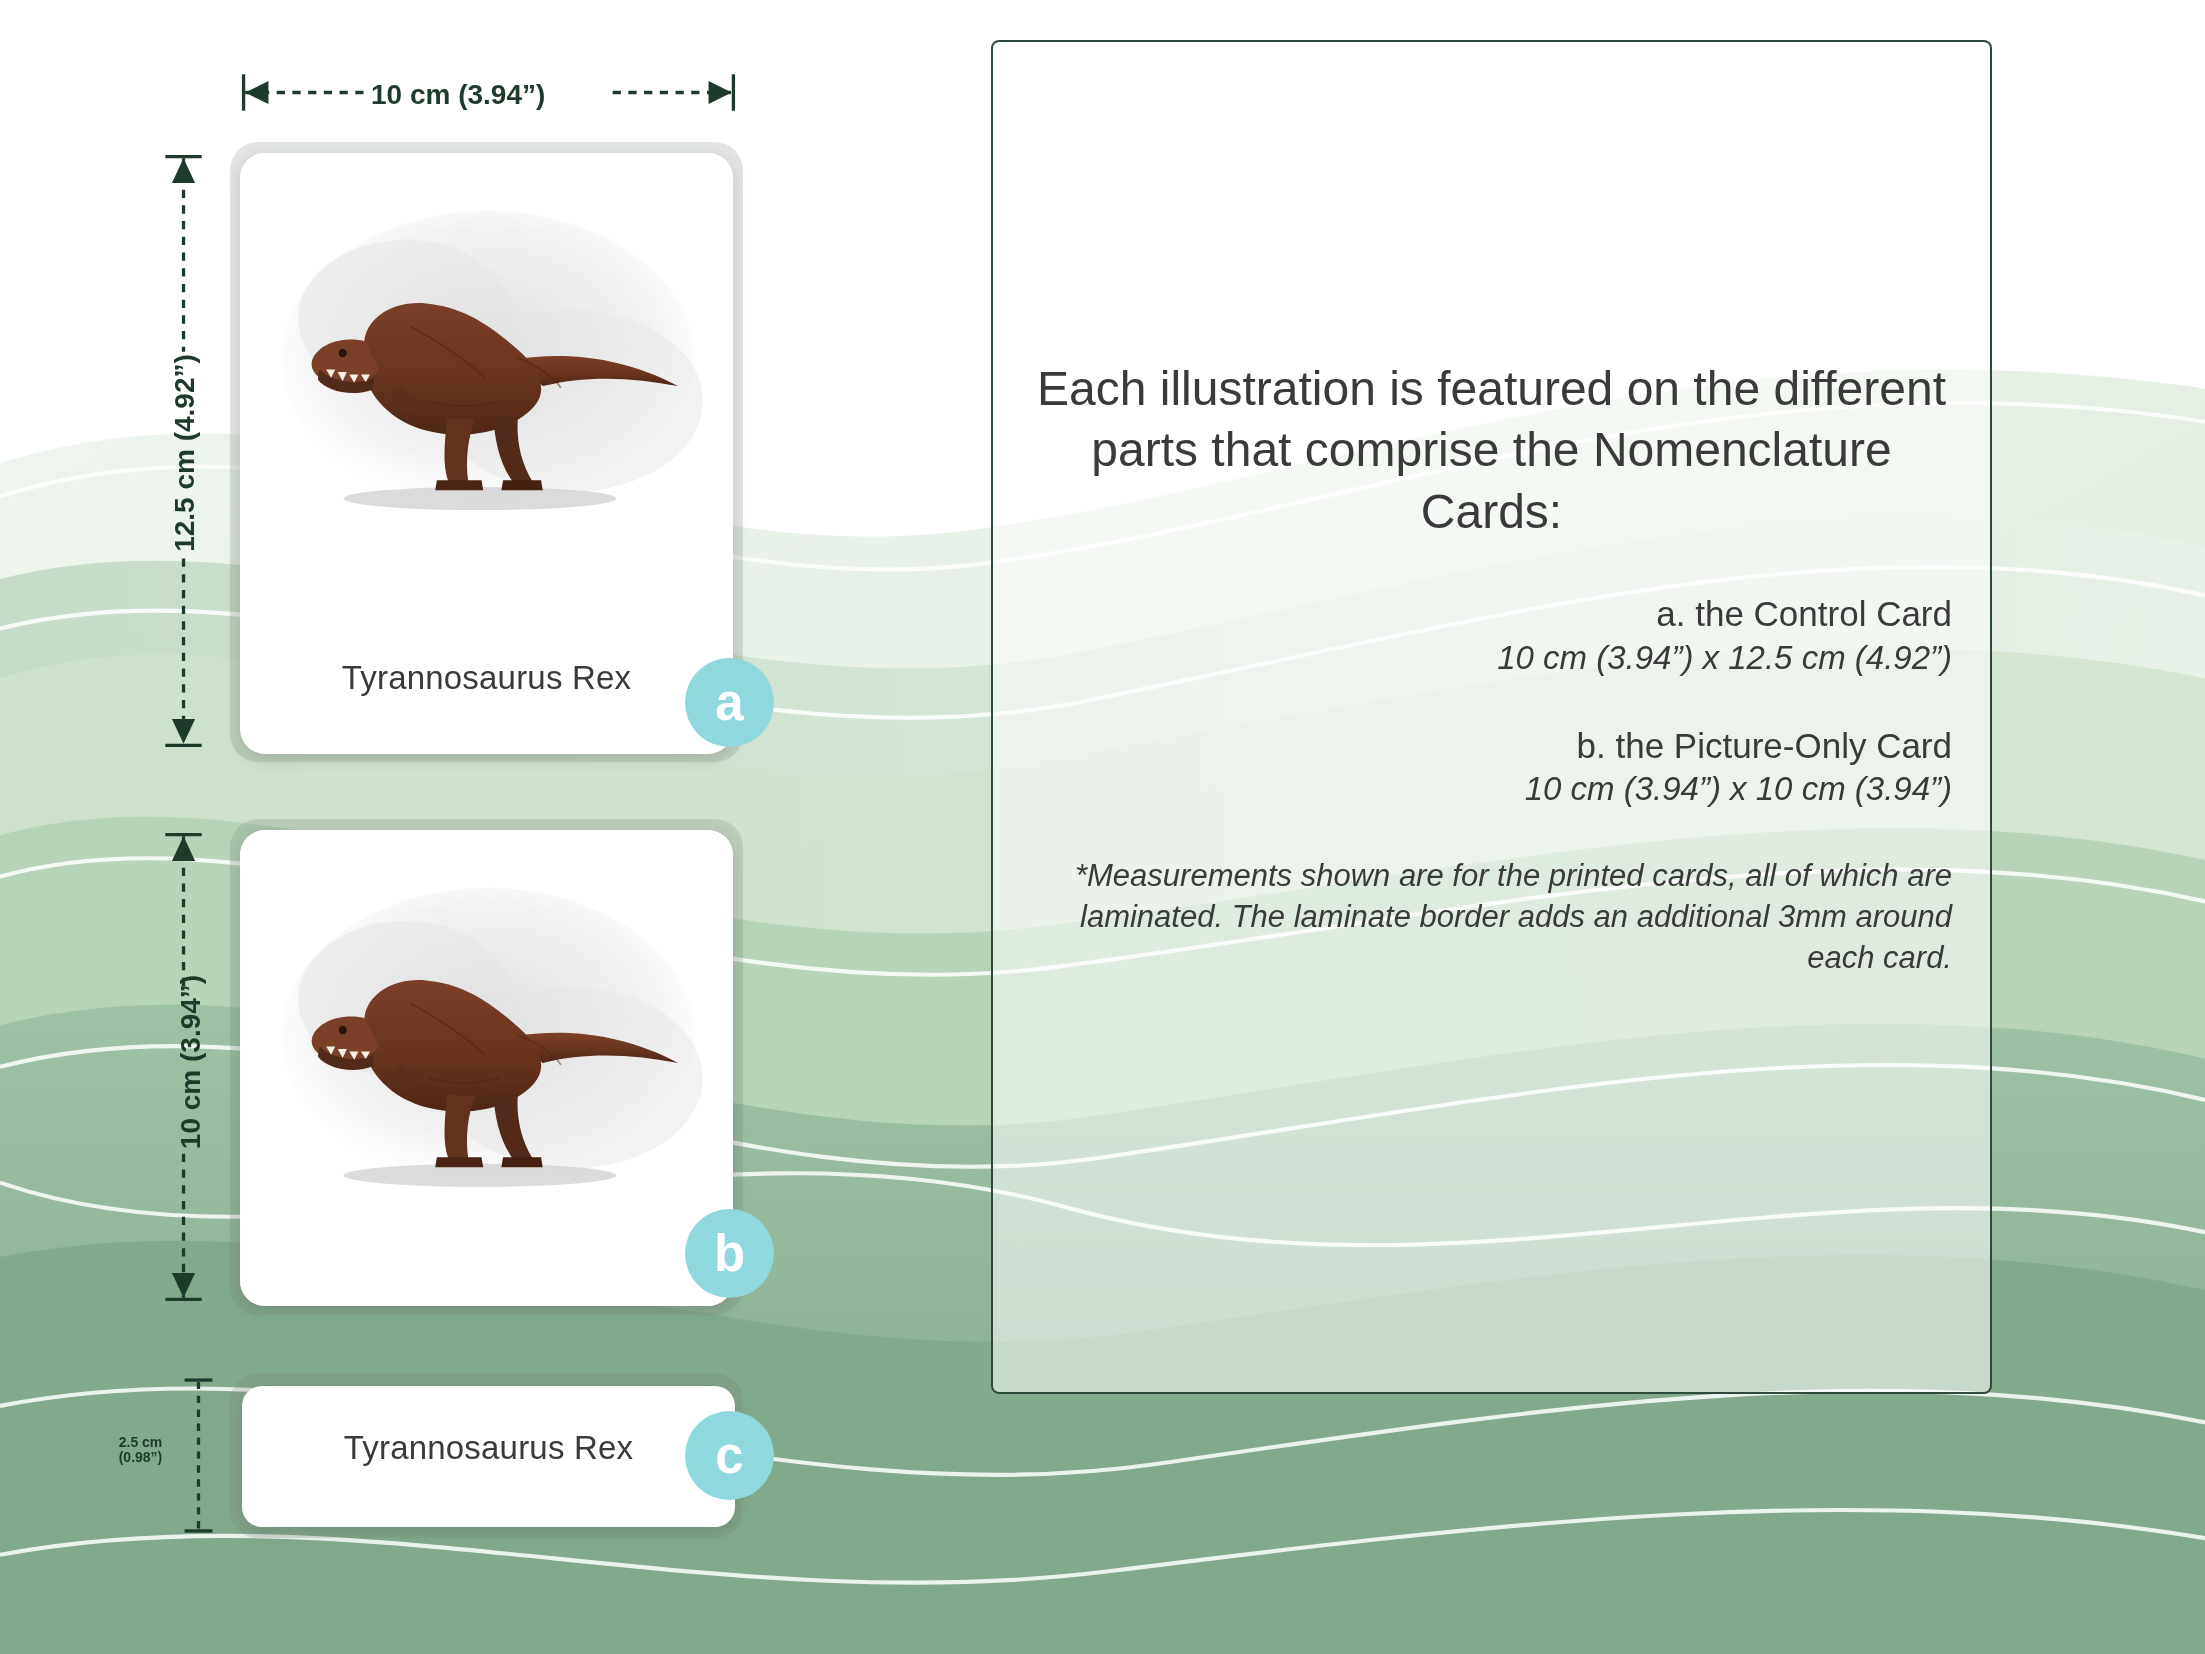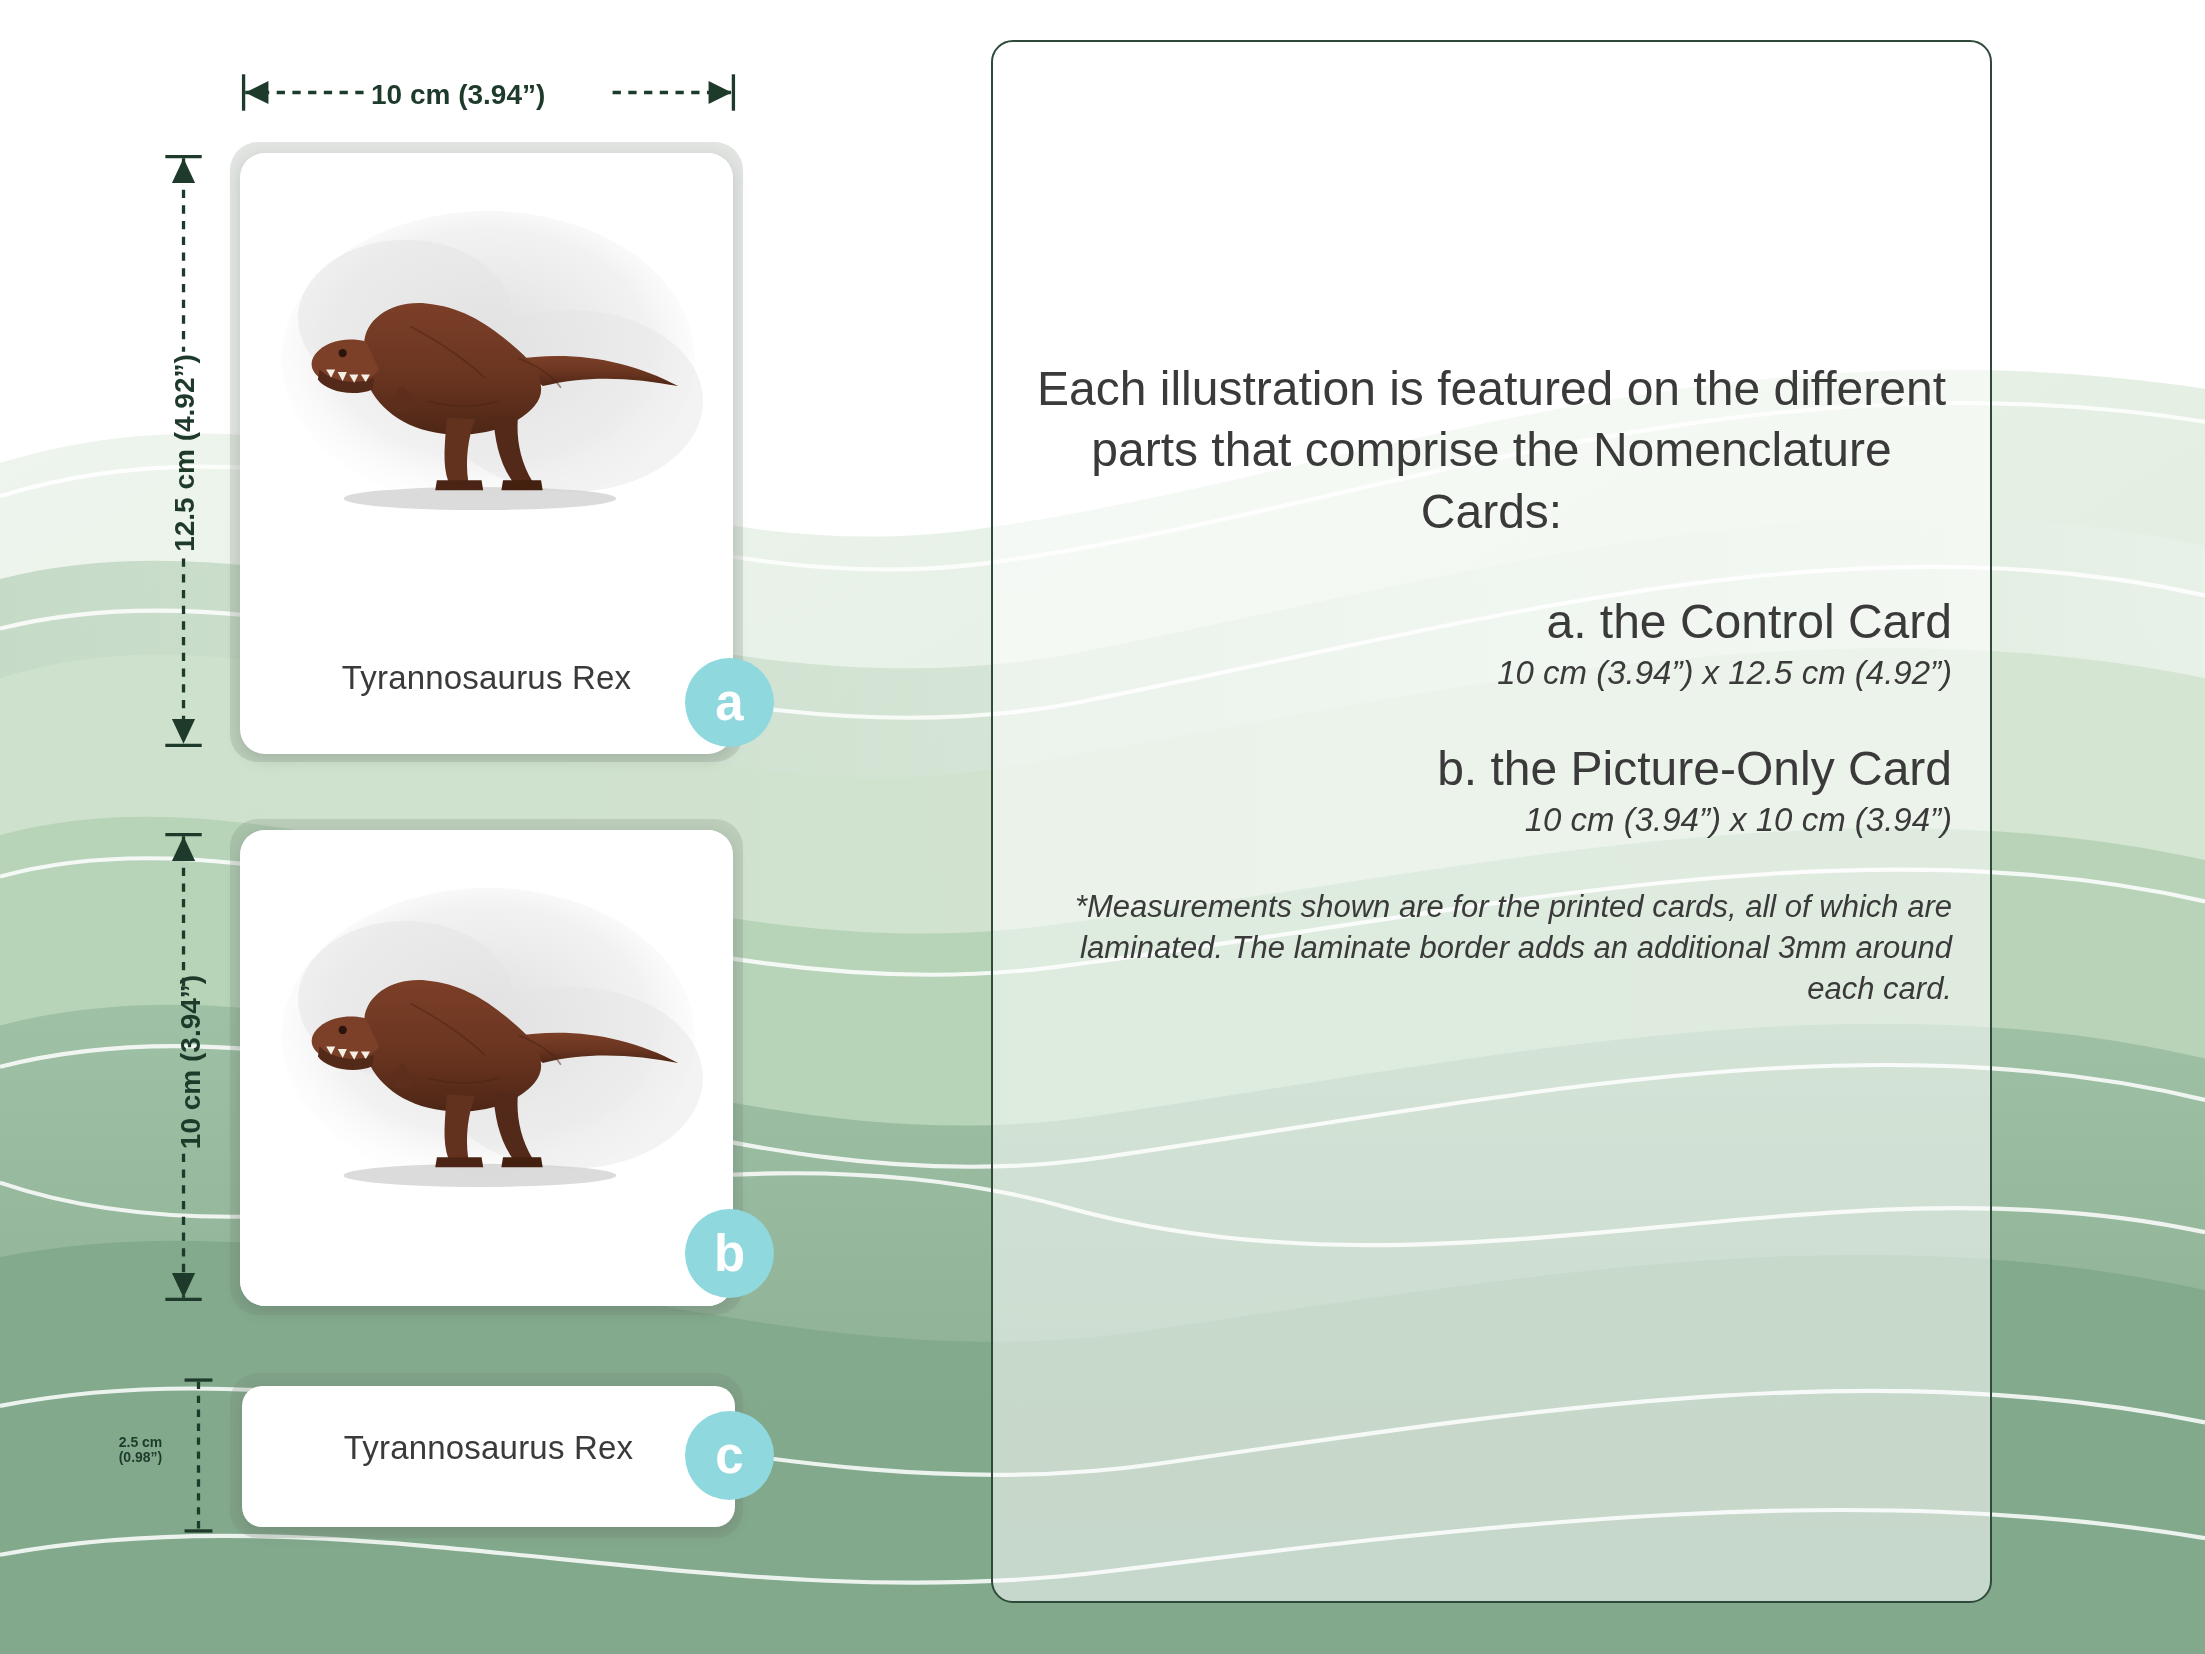--- a/index.html
+++ b/index.html
@@ -100,44 +100,44 @@
     line-height: 1.05;
     text-align: center;
   }
 
   
   #info-panel {
     position: absolute;
     left: 991px;
     top: 40px;
     width: 1001px;
-    height: 1563px;
+    height: 1354px;
     border: 2.5px solid #2f4a3a;
-    border-radius: 22px;
+    border-radius: 8px;
     background: rgba(255,255,255,0.55);
     z-index: 4;
     box-sizing: border-box;
     padding: 0 38px;
   }
   #info-inner {
     position: absolute;
     left: 38px;
     right: 38px;
     top: 316px;
     text-align: center;
     color: #3a3a3a;
   }
   .intro {
     font-size: 48px;
     line-height: 1.28;
     color: #3a3a3a;
     margin: 0 0 51px 0;
   }
   .item-title {
-    font-size: 48px;
+    font-size: 35px;
     line-height: 1.2;
     color: #3a3a3a;
     margin: 0;
     text-align: right;
   }
   .item-dims {
     font-size: 33px;
     font-style: italic;
     color: #3a3a3a;
     margin: 3.3px 0 48px 0;

